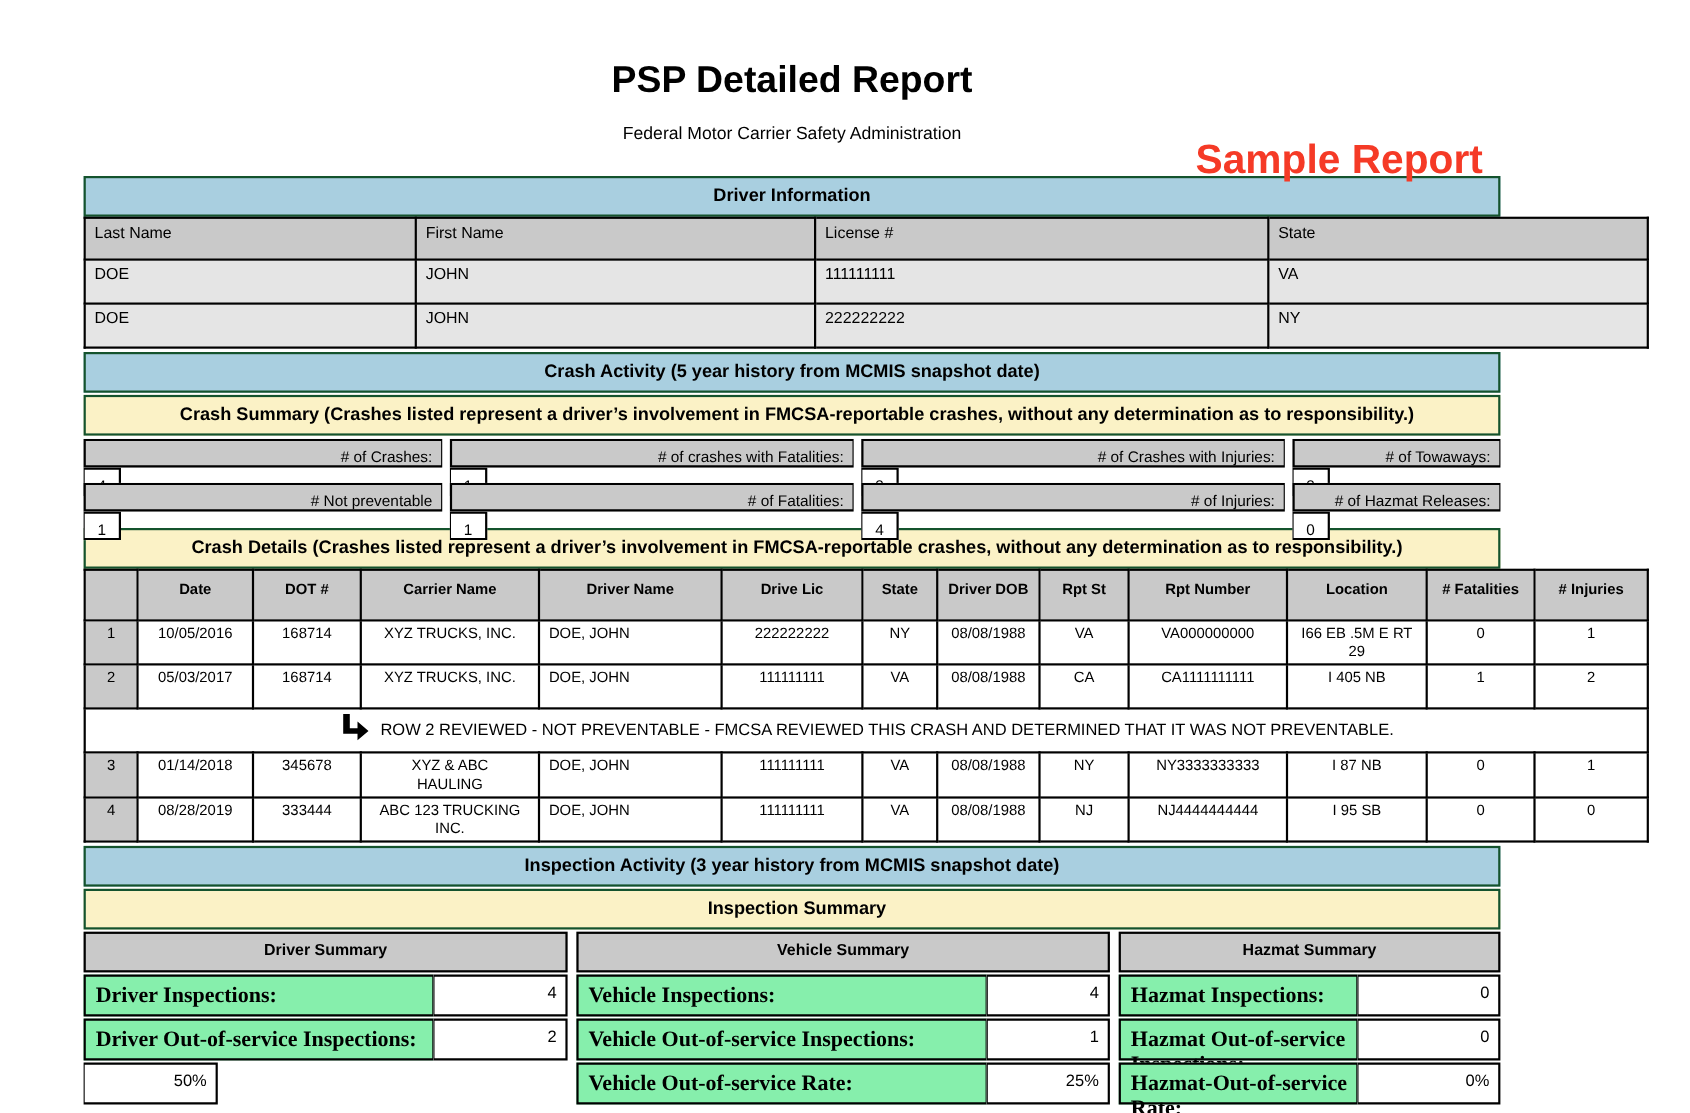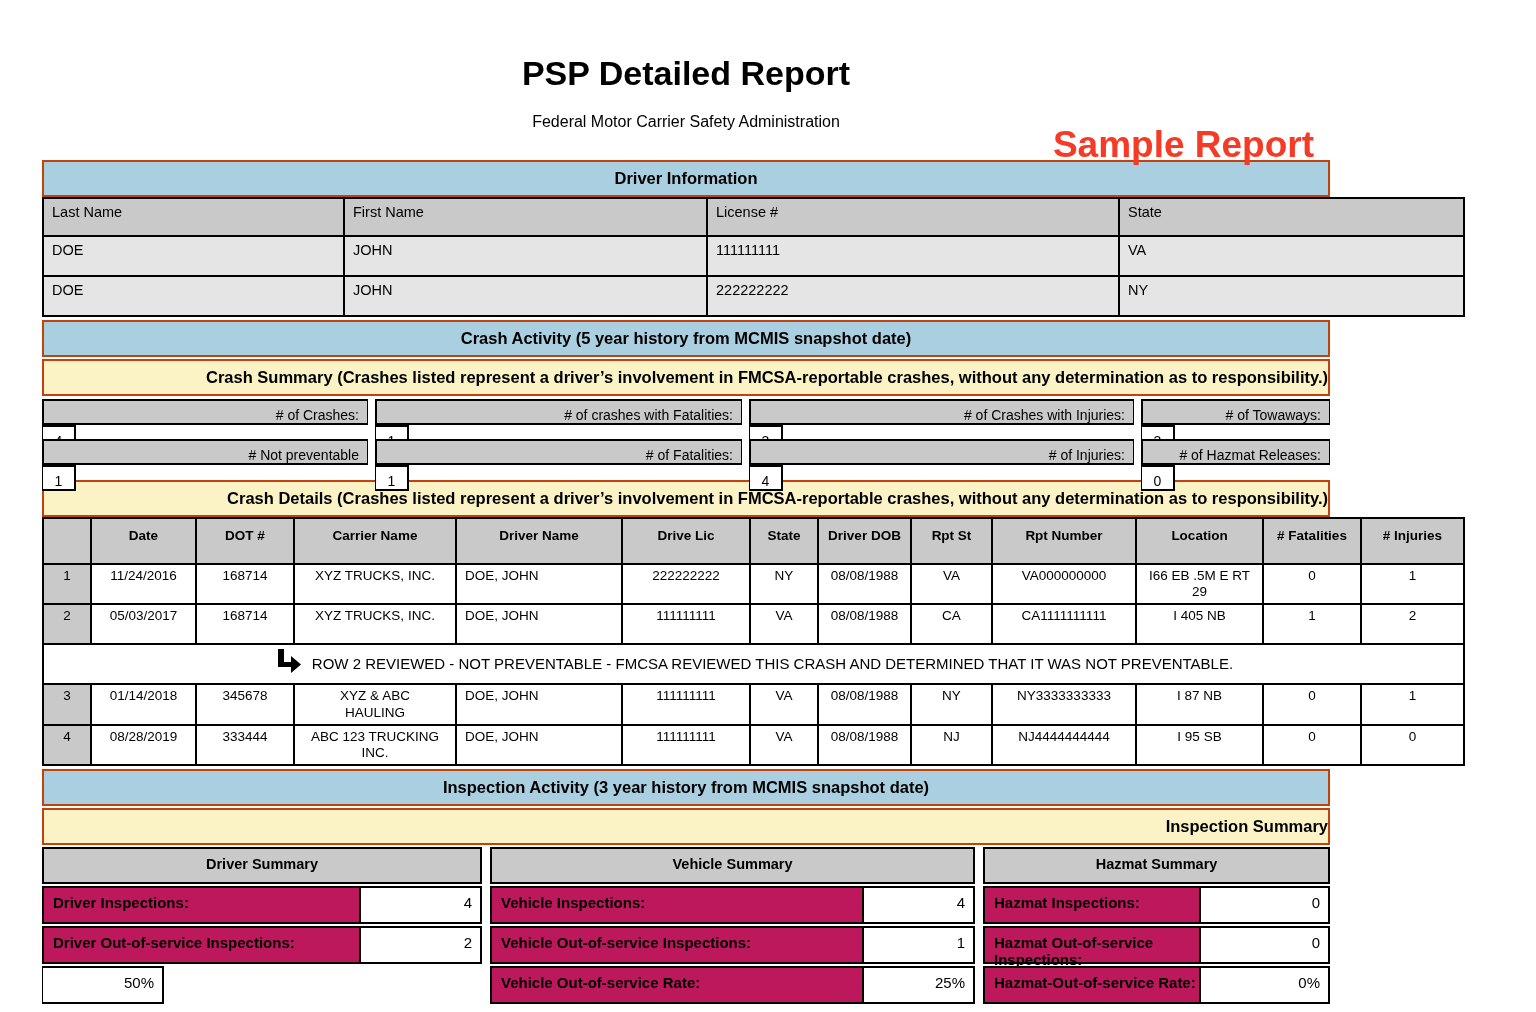--- a/index.html
+++ b/index.html
@@ -1,29 +1,29 @@
 <!DOCTYPE html>
 <html><head>
 <meta charset="utf-8">
 <style>
   * { box-sizing: border-box; margin: 0; padding: 0; }
   html,body { width: 1536px; height: 1012px; background: #ffffff; overflow: hidden;
     font-family: "Liberation Sans", sans-serif; color: #000; }
   .page { position: relative; width: 1536px; height: 1012px; background:#fff; }
-  .content { position: relative; width: 1288px; margin-left: 42px; }
+  .content { position: relative; width: 1288px; margin-left: 76px; }
 
   
   .doc-title { margin-top: 56px; text-align: center; font-size: 34px; font-weight: bold; line-height: 1; }
   .doc-subtitle { margin-top: 24px; text-align: center; font-size: 16px; font-weight: normal; line-height: 1; }
   .watermark { position: absolute; top: 70px; right: 16px; font-size: 37px; font-weight: bold; color: #f53a26; line-height: 1; }
 
   
-  .bar { border: 2px solid #c2410c; height: 37px; display: flex; align-items: center; }
+  .bar { border: 2px solid #14532d; height: 37px; display: flex; align-items: center; }
   .bar.blue { background: #a9cfe0; justify-content: center; font-weight: bold; font-size: 16.5px; }
-  .bar.yellow { background: #fbf2c6; justify-content: flex-end; font-weight: bold; font-size: 16.5px; padding-left: 9px; }
+  .bar.yellow { background: #fbf2c6; justify-content: center; font-weight: bold; font-size: 16.5px; padding-left: 9px; }
   .gap2 { margin-top: 2px; } .gap3 { margin-top: 3px; } .gap4 { margin-top: 4px; }
 
   
   table { border-collapse: collapse; table-layout: fixed; width: 1421px; }
   td, th { border: 2px solid #000; font-size: 14.5px; vertical-align: top; overflow: hidden; }
   .hdr-cell { background: #c9c9c9; text-align: left; font-weight: normal; padding: 5px 8px; height: 38px; }
   .val-cell { background: #e5e5e5; text-align: left; padding: 5px 8px; height: 40px; }
 
   
   .csummary { display: grid; grid-template-columns: 326px 367px 385px 1fr; column-gap: 7px; row-gap: 3px; margin-top: 3px; }
@@ -43,22 +43,22 @@
   .note-inner { display: flex; align-items: center; justify-content: center; height: 100%; gap: 8px; }
   .note-text { font-weight: normal; font-size: 15px; }
   .arrow-icon { width: 30px; height: 26px; margin-top: -4px; flex: 0 0 auto; }
 
   
   .igrid { display: grid; grid-template-columns: 440px 485px 1fr; column-gap: 8px; margin-top: 2px; }
   .isection { display: flex; flex-direction: column; row-gap: 2px; }
   .isection-title { background: #c9c9c9; border: 2px solid #000; height: 37px; text-align: center;
       font-weight: bold; font-size: 14.5px; padding-top: 7px; }
   .irow { display: flex; height: 38px; }
-  .irow .ilabel { flex: 1; background: #be185d; border: 2px solid #000; border-right-width: 1px;
-      font-weight: bold; font-size: 15px; padding: 6px 0 0 9px; }
+  .irow .ilabel { flex: 1; background: #86efac; border: 2px solid #000; border-right-width: 1px;
+      font-weight: bold; font-size: 20px; padding: 6px 0 0 9px; font-family: Liberation Serif, serif; }
   .irow .ival { background: #fff; border: 2px solid #000; border-left-width: 1px;
       font-size: 15px; text-align: right; padding: 6px 8px 0 0; }
   .isection:nth-child(1) .ival { width: 122px; }
   .isection:nth-child(2) .ival { width: 112px; }
   .isection:nth-child(3) .ival { width: 130px; }
 </style>
 </head>
 <body>
 
 <div class="page">
@@ -173,21 +173,21 @@
         <td class="colhead">State</td>
         <td class="colhead">Driver DOB</td>
         <td class="colhead">Rpt St</td>
         <td class="colhead">Rpt Number</td>
         <td class="colhead">Location</td>
         <td class="colhead"># Fatalities</td>
         <td class="colhead"># Injuries</td>
       </tr>
       <tr>
         <td class="numcell">1</td>
-        <td>11/24/2016</td>
+        <td>10/05/2016</td>
         <td>168714</td>
         <td>XYZ TRUCKS, INC.</td>
         <td class="lcell">DOE, JOHN</td>
         <td>222222222</td>
         <td>NY</td>
         <td>08/08/1988</td>
         <td>VA</td>
         <td>VA000000000</td>
         <td class="loc">I66 EB .5M E RT 29</td>
         <td>0</td>

